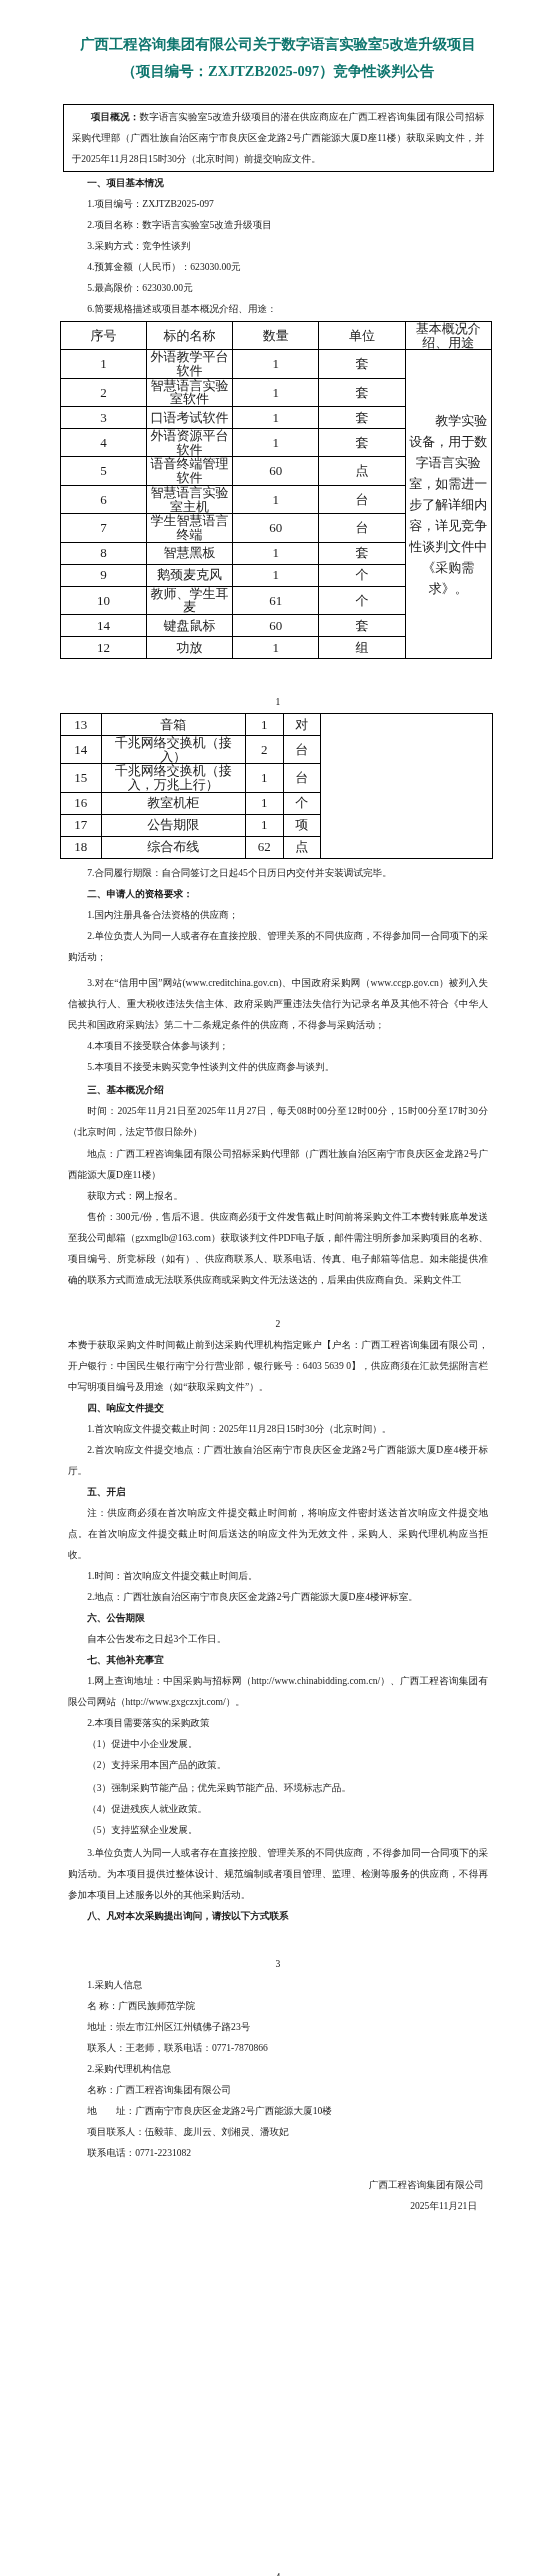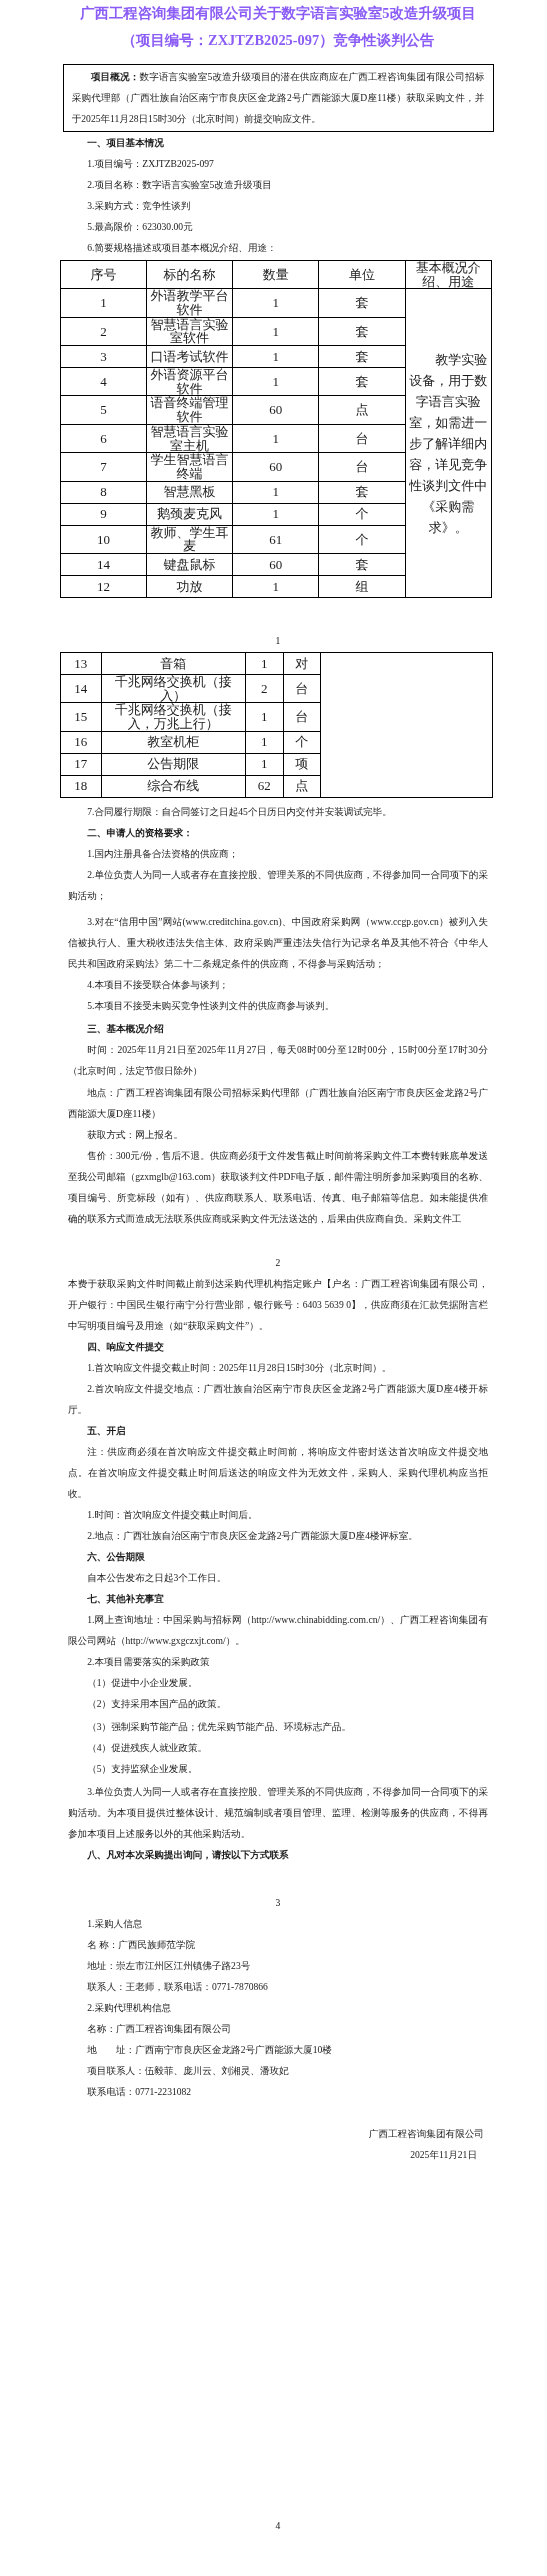--- a/index.html
+++ b/index.html
@@ -6,24 +6,24 @@
   html,body { background:#ffffff; }
   body {
     width:548px; height:2576px; overflow:hidden; position:relative;
     color:#1b1b1b;
     font-family:"Liberation Serif","DejaVu Serif",serif;
     font-size:9.6px; line-height:21px;
   }
   .content { padding:0 60px 0 68px; }
   .title {
     font-size:14.4px; font-weight:700; line-height:27px; text-align:center;
-    color:#8b5cf6; 
+    color:#0f766e; padding-top:31px;
   }
   .obox {
-    border:0.7px solid #000; margin:10px -5.5px 0 -5.5px; padding:1.4px 8.2px;
+    border:0.7px solid #000; margin:19px -5.5px 0 -5.5px; padding:1.4px 8.2px;
     text-align:justify; text-indent:2em;
   }
   .lead { font-weight:700; }
   .p  { text-align:justify; text-indent:2em; }
   .ni { text-indent:0; }
   .h  { font-weight:700; }
   .pn { text-align:center; font-size:9.6px; color:#111; }
   table.spec {
     border-collapse:collapse; table-layout:fixed;
     width:432px; margin:1.4px 0 0 -8.2px; font-size:13px; line-height:13.7px;
@@ -54,20 +54,21 @@
   </div>
 
   <div class="obox">
     <span class="lead">项目概况：</span><span>数字语言实验室5改造升级项目的潜在供应商应在广西工程咨询集团有限公司招标采购代理部（广西壮族自治区南宁市良庆区金龙路2号广西能源大厦D座11楼）获取采购文件，并于2025年11月28日15时30分（北京时间）前提交响应文件。</span>
   </div>
 
   <div class="p h" style="margin-top:0.7px;">一、项目基本情况</div>
   <div class="p">1.项目编号：ZXJTZB2025-097</div>
   <div class="p">2.项目名称：数字语言实验室5改造升级项目</div>
   <div class="p">3.采购方式：竞争性谈判</div>
+  <div class="p">4.预算金额（人民币）：623030.00元</div>
   <div class="p">5.最高限价：623030.00元</div>
   <div class="p">6.简要规格描述或项目基本概况介绍、用途：</div>
 
   <table class="spec">
     <tbody>
         <tr>
       <th class="c1">序号</th>
       <th class="c2">标的名称</th>
       <th class="c3">数量</th>
       <th class="c4">单位</th>
@@ -241,19 +242,19 @@
   <div class="p">1.采购人信息</div>
   <div class="p">名 称：广西民族师范学院</div>
   <div class="p">地址：崇左市江州区江州镇佛子路23号</div>
   <div class="p">联系人：王老师，联系电话：0771-7870866</div>
   <div class="p">2.采购代理机构信息</div>
   <div class="p">名称：广西工程咨询集团有限公司</div>
   <div class="p">地　　址：广西南宁市良庆区金龙路2号广西能源大厦10楼</div>
   <div class="p">项目联系人：伍毅菲、庞川云、刘湘灵、潘玫妃</div>
   <div class="p">联系电话：0771-2231082</div>
 
-  <div class="sig" style="margin-top:21px;">广西工程咨询集团有限公司</div>
+  <div class="sig" style="margin-top:11px;">广西工程咨询集团有限公司</div>
   <div class="sig-date">2025年11月21日</div>
 
   <div class="pn" style="margin-top:350px;">4</div>
 
 </div>
 
 
 </body></html>

